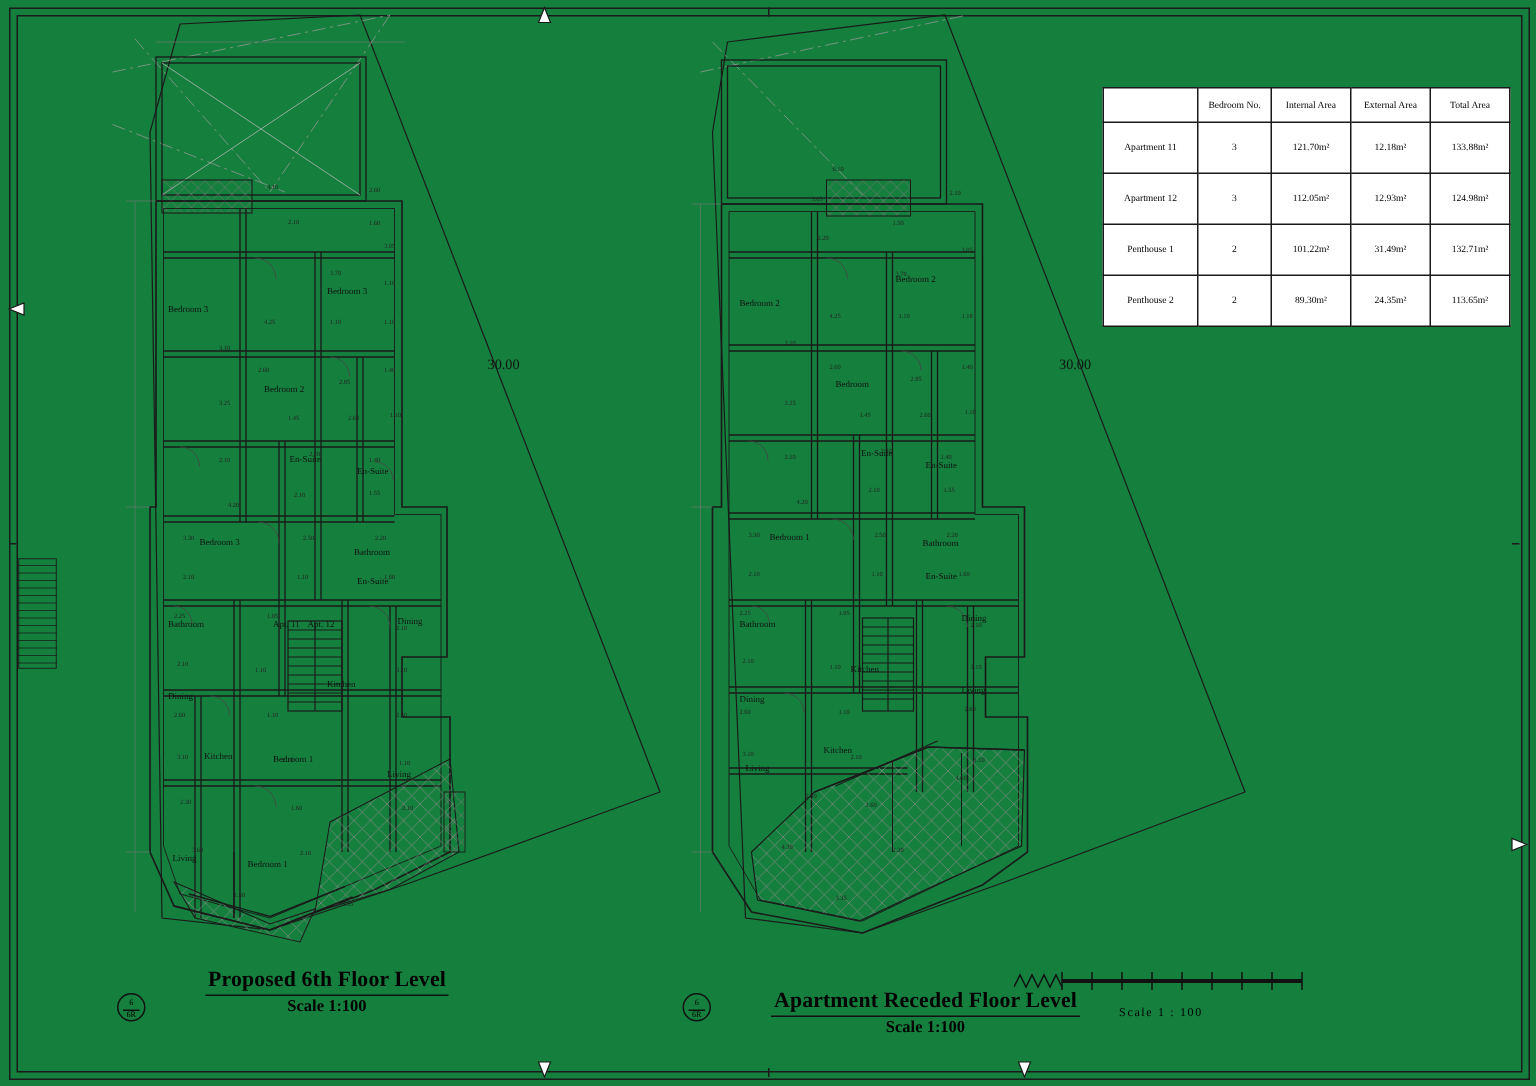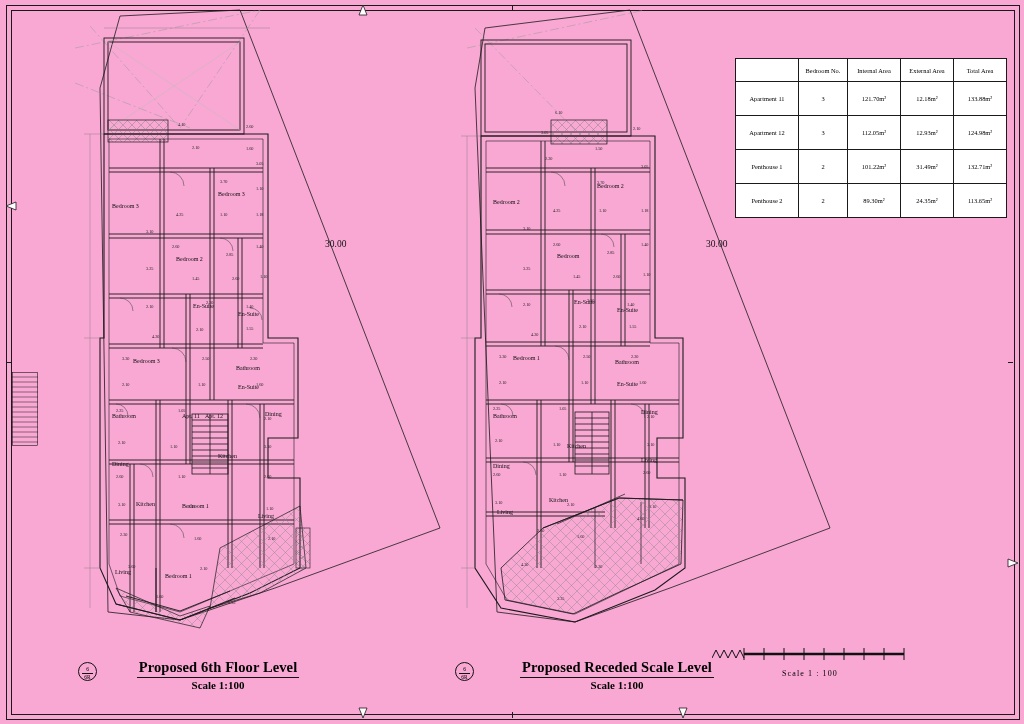--- a/index.html
+++ b/index.html
@@ -1,20 +1,20 @@
 <!DOCTYPE html>
 <html><head>
 <meta charset="utf-8">
 <style>
   html, body { margin:0; padding:0; background:#ffffff; }
   body {
     width:1024px; height:724px; position:relative; overflow:hidden;
     font-family:"Liberation Serif", serif; color:#000;
   }
-  .sheet { position:absolute; inset:0; background:#f9a8d4; }
+  .sheet { position:absolute; inset:0; background:#15803d; }
 
   
   .border-outer {
     position:absolute; left:6px; top:5px; width:1012px; height:713px;
     border:1px solid #1a1a1a;
   }
   .border-inner {
     position:absolute; left:11px; top:10px; width:1002px; height:703px;
     border:1px solid #1a1a1a;
   }
@@ -68,21 +68,21 @@
   }
   .sec-mark {
     position:absolute; width:19px; height:19px; border-radius:50%;
     border:1px solid #111; font-size:5.5px; line-height:7px;
     text-align:center; padding-top:3px; box-sizing:border-box;
     font-family:"Liberation Serif", serif;
   }
   .sec-mark .u { display:block; border-bottom:1px solid #111; width:11px; margin:0 auto; }
 
   
-  .scalebar { position:absolute; left:712px; top:646px; }
+  .scalebar { position:absolute; left:676px; top:646px; }
   .scalebar .label {
     font-family:"Liberation Serif", serif;
     font-size:8px; letter-spacing:1.1px; text-align:center;
     margin-top:3px;
   }
 
   
   .dimtext {
     position:absolute; font-family:"Liberation Serif", serif;
     font-size:9.5px; color:#111; white-space:nowrap;
@@ -551,31 +551,31 @@
         <td class="area">24.35m²</td>
         <td class="area">113.65m²</td>
       </tr>
     </tbody>
   </table>
 
   <div class="sec-mark" style="left:78px;top:662px;">
     <span class="u">6</span>
     <span>6R</span>
   </div>
-  <div class="plan-title" style="left:88px;top:658px;width:260px;">
+  <div class="plan-title" style="left:88px;top:644px;width:260px;">
     <span class="t1">Proposed 6th Floor Level</span>
     <span class="t2">Scale 1:100</span>
   </div>
 
   <div class="sec-mark" style="left:455px;top:662px;">
     <span class="u">6</span>
     <span>6R</span>
   </div>
   <div class="plan-title" style="left:472px;top:658px;width:290px;">
-    <span class="t1">Proposed Receded Scale Level</span>
+    <span class="t1">Apartment Receded Floor Level</span>
     <span class="t2">Scale 1:100</span>
   </div>
 
   <div class="scalebar">
     <svg width="196" height="16" viewBox="0 0 196 16">
 
       <path d="M0,12 L4,4 L8,12 L12,4 L16,12 L20,4 L24,12 L28,4 L32,12" fill="none" stroke="#111" stroke-width="1"></path>
 
       <line x1="32" y1="8" x2="192" y2="8" stroke="#111" stroke-width="2.6"></line>
       <g stroke="#111" stroke-width="1">

